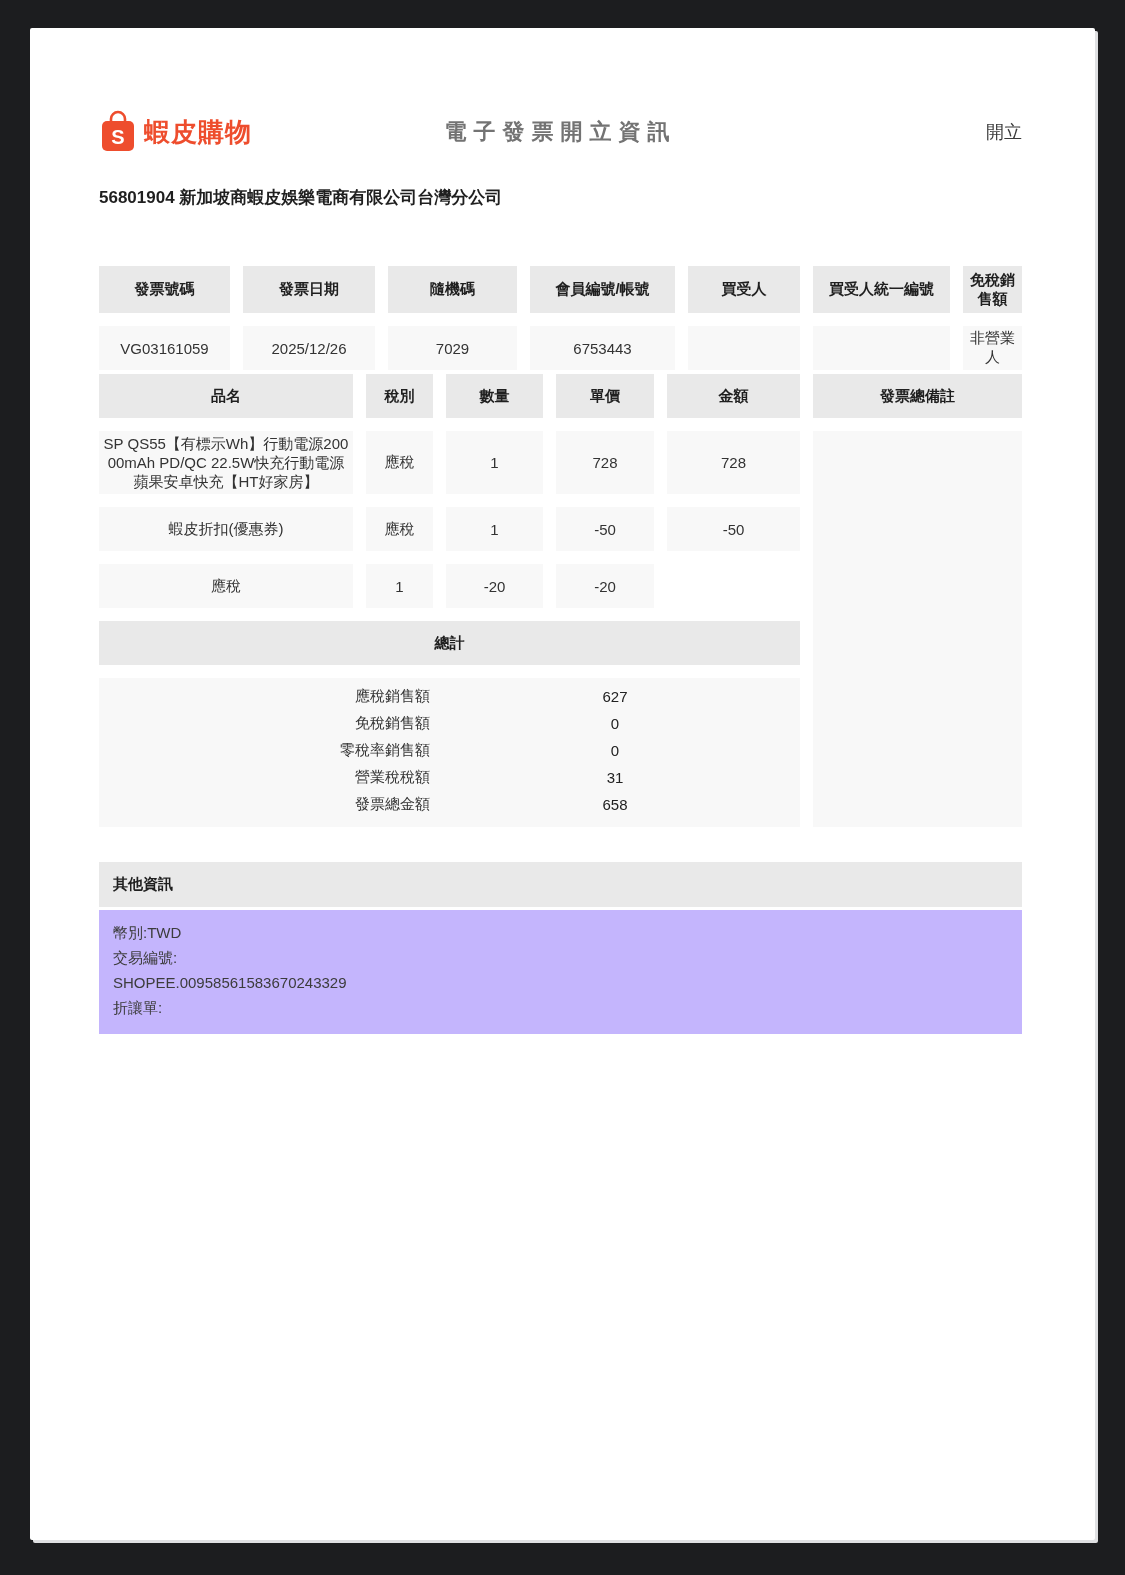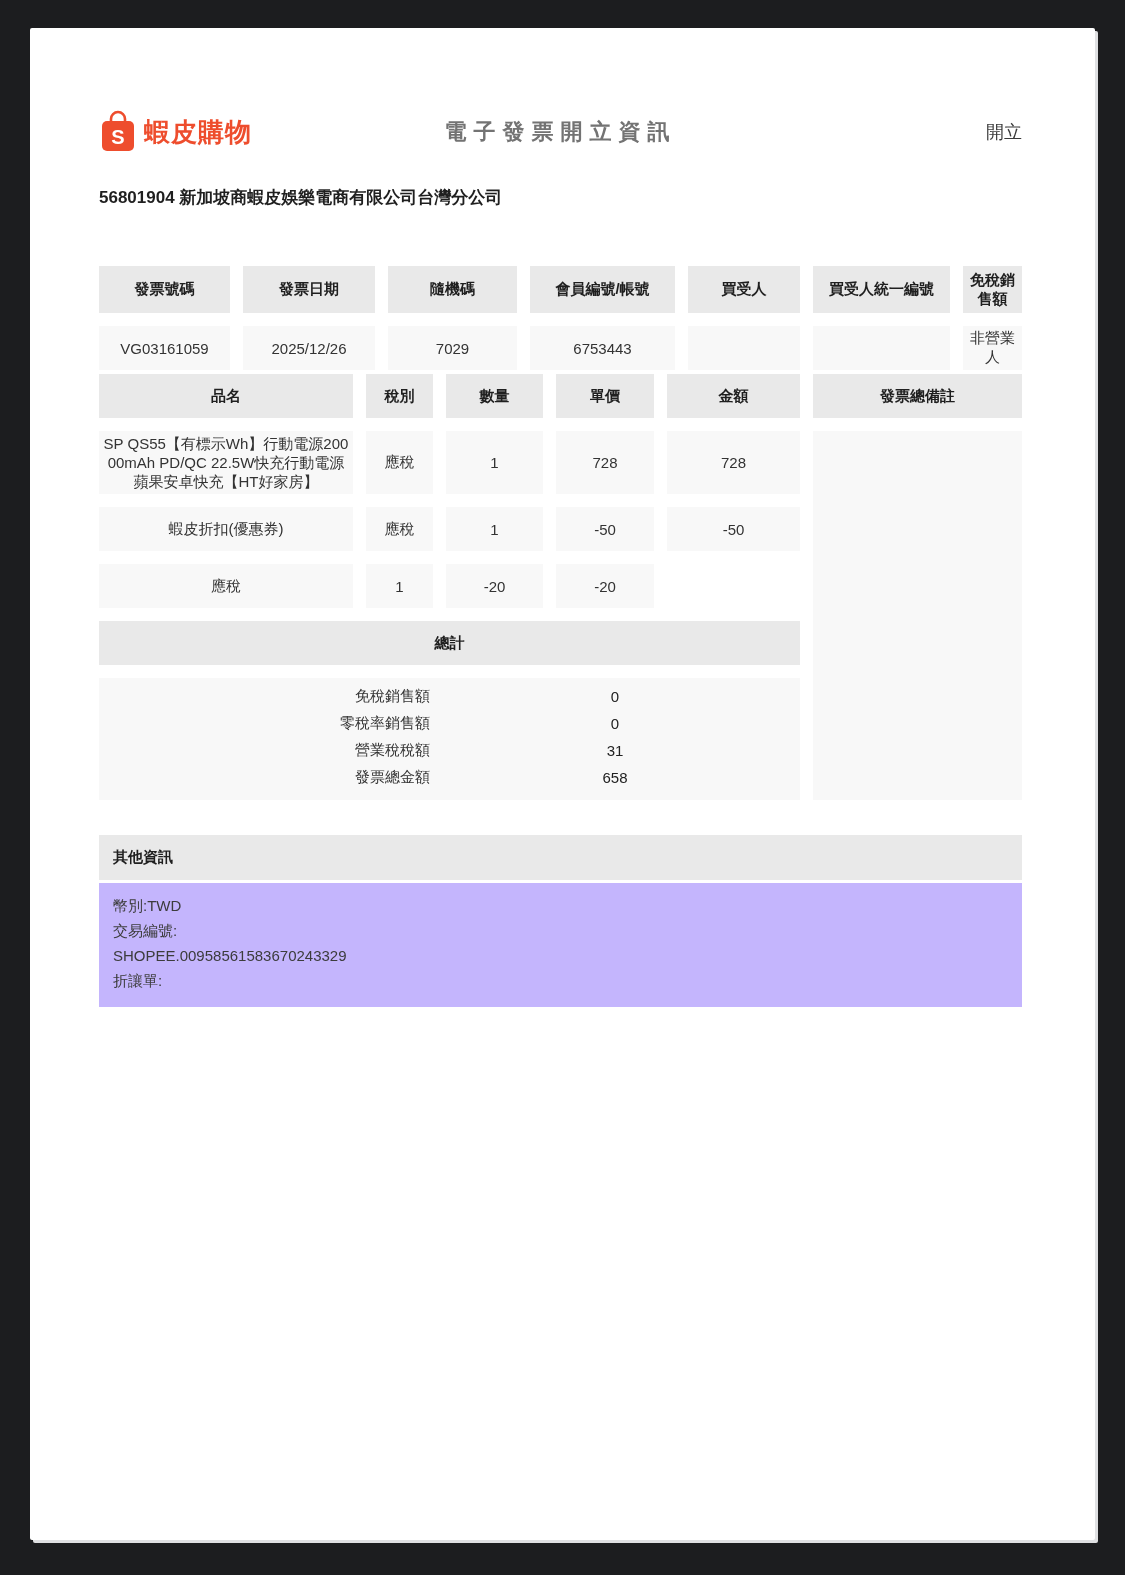--- a/index.html
+++ b/index.html
@@ -200,20 +200,24 @@
 
         <div class="cell td">應稅</div>
         <div class="cell td">1</div>
         <div class="cell td">-20</div>
         <div class="cell td">-20</div>
 
         <div class="cell th total-bar">總計</div>
 
         <div class="totals-block">
           <div class="totals-line">
+            <div class="totals-label">應稅銷售額</div>
+            <div class="totals-value">627</div>
+          </div>
+          <div class="totals-line">
             <div class="totals-label">免稅銷售額</div>
             <div class="totals-value">0</div>
           </div>
           <div class="totals-line">
             <div class="totals-label">零稅率銷售額</div>
             <div class="totals-value">0</div>
           </div>
           <div class="totals-line">
             <div class="totals-label">營業稅稅額</div>
             <div class="totals-value">31</div>

